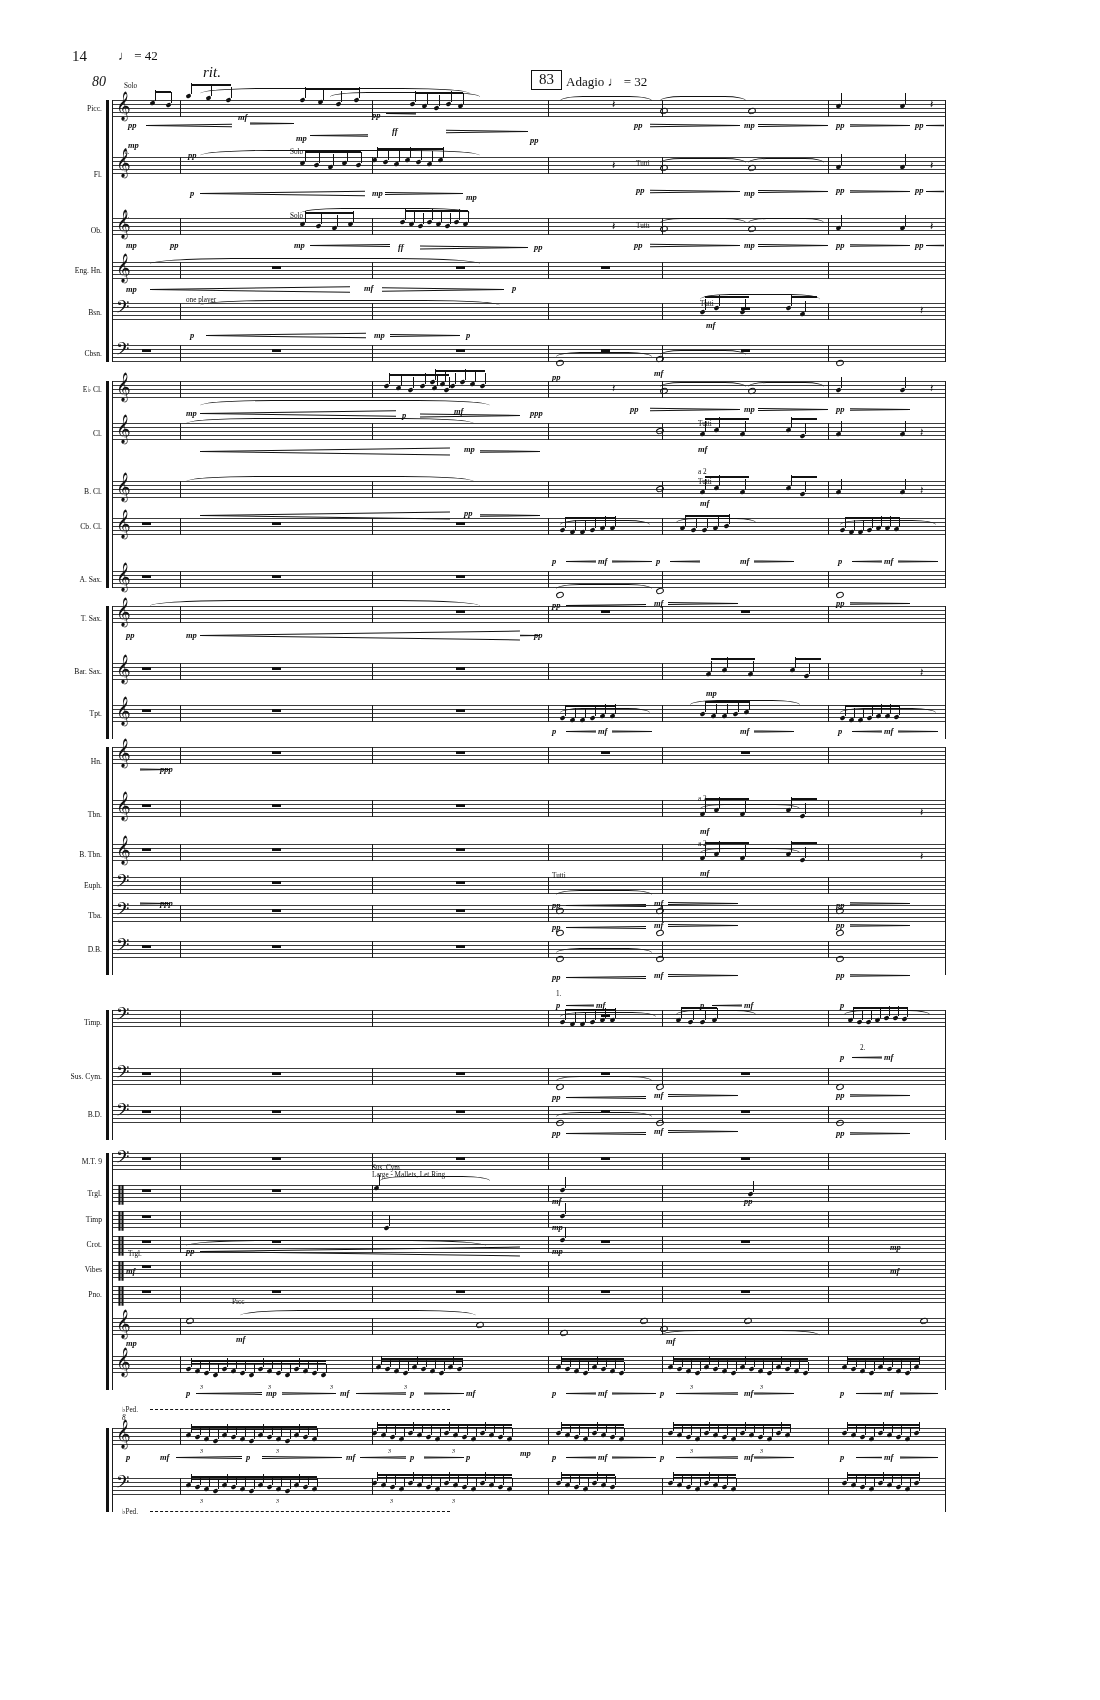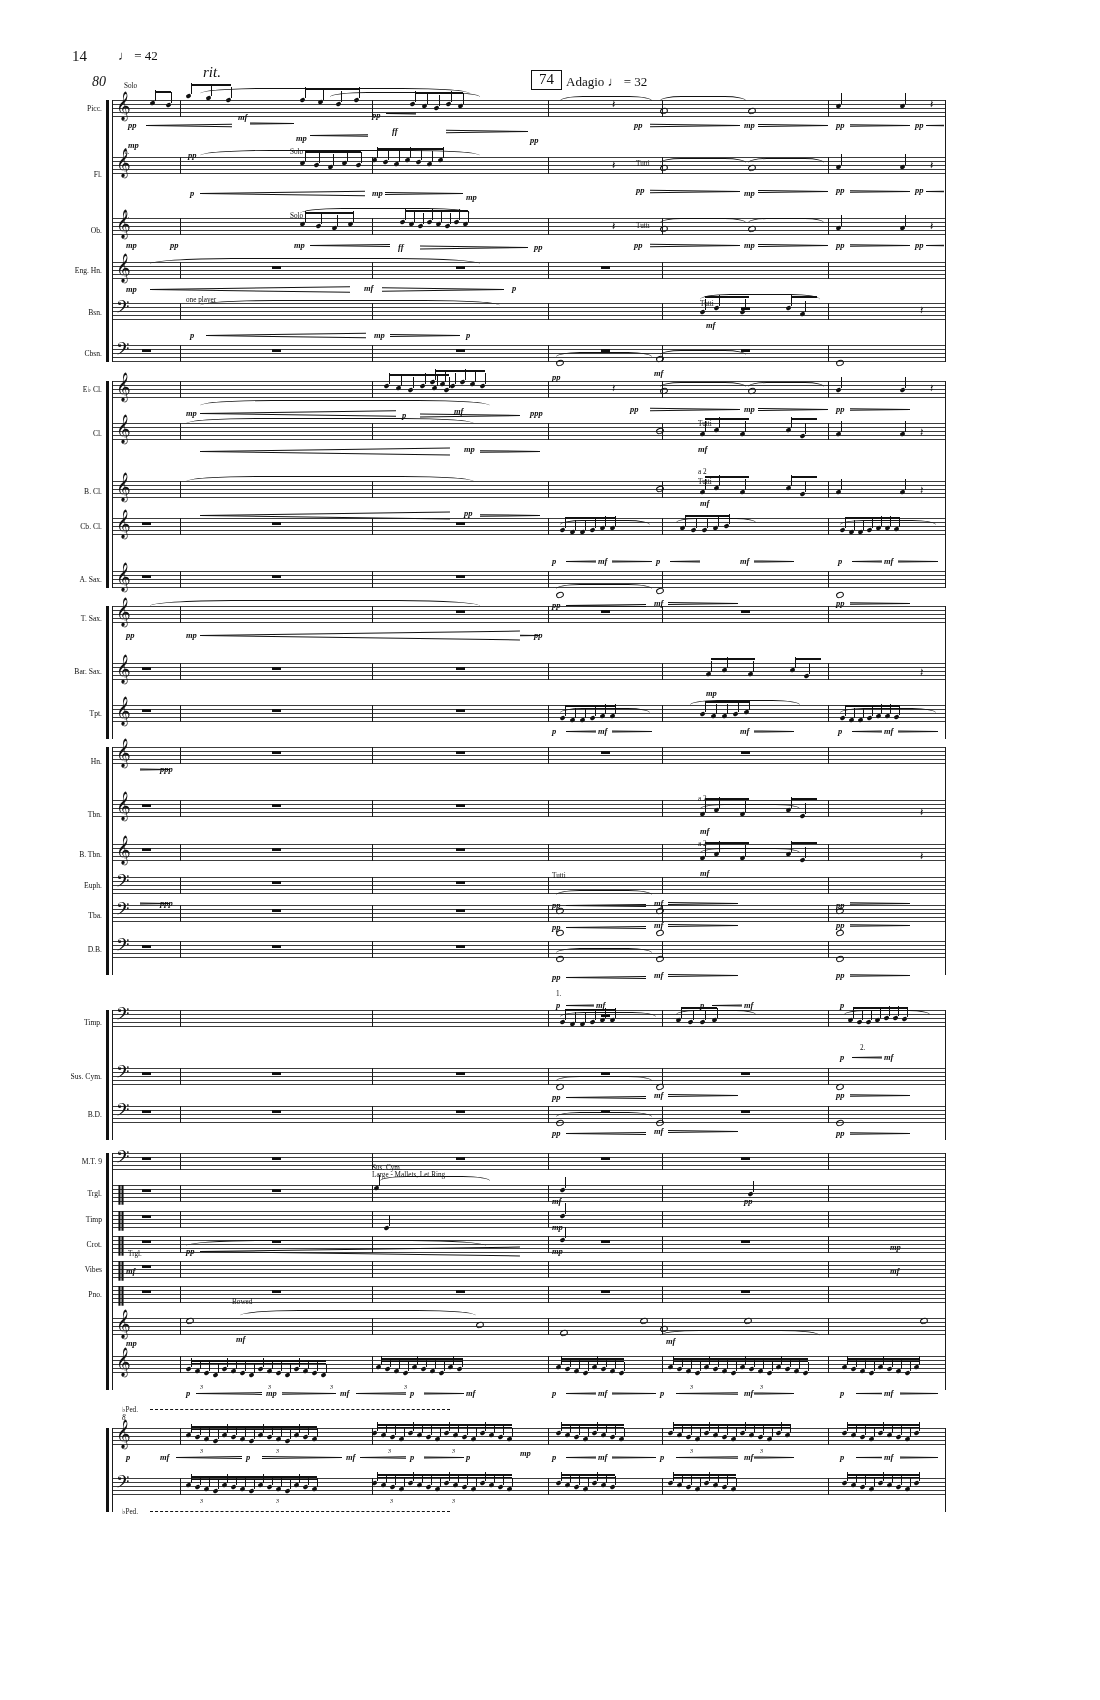--- a/index.html
+++ b/index.html
@@ -49,21 +49,21 @@
 </style>
 </head>
 <body>
 
 <div class="page">
 
   <div class="page-number">14</div>
   <div class="tempo-mark">♩ = 42</div>
   <div class="rit-mark">rit.</div>
   <div class="rehearsal-80">80</div>
-  <div class="rehearsal-83">74</div>
+  <div class="rehearsal-83">83</div>
   <div class="adagio">Adagio ♩ = 32</div>
 
   <div class="staffgroup" id="staves">
       <div class="staff" style="left: 112px; top: 100px; width: 833px; height: 17px;">
         <div class="ln"></div>
         <div class="ln"></div>
         <div class="ln"></div>
         <div class="ln"></div>
         <div class="ln"></div>
       </div>
@@ -1184,21 +1184,21 @@
       <div class="txt" style="left: 698px; top: 468px;">a 2</div>
       <div class="txt" style="left: 698px; top: 478px;">Tutti</div>
       <div class="txt" style="left: 698px; top: 795px;">a 2</div>
       <div class="txt" style="left: 698px; top: 840px;">a 2</div>
       <div class="txt" style="left: 552px; top: 872px;">Tutti</div>
       <div class="txt" style="left: 556px; top: 990px;">1.</div>
       <div class="txt" style="left: 860px; top: 1044px;">2.</div>
       <div class="txt" style="left: 372px; top: 1164px;">Sus. Cym.</div>
       <div class="txt" style="left: 372px; top: 1171px;">Large - Mallets, Let Ring</div>
       <div class="txt" style="left: 128px; top: 1250px;">Trgl.</div>
-      <div class="txt" style="left: 232px; top: 1298px;">Bowed</div>
+      <div class="txt" style="left: 232px; top: 1298px;">Picc</div>
       <div class="txt" style="left: 122px; top: 1405px;">♭Ped.</div>
       <div class="txt" style="left: 122px; top: 1507px;">♭Ped.</div>
       <div class="dashline" style="left: 150px; top: 1409px; width: 300px; height: 0px;"></div>
       <div class="dashline" style="left: 150px; top: 1511px; width: 300px; height: 0px;"></div>
       <div class="txti" style="left: 122px; top: 1414px;">8</div>
       <div class="note" style="left: 150px; top: 100.8px;"></div>
       <div class="stem" style="left: 155px; top: 89.8px; width: 1px; height: 11px;"></div>
       <div class="note" style="left: 166px; top: 103px;"></div>
       <div class="stem" style="left: 171px; top: 92px; width: 1px; height: 11px;"></div>
       <div class="beam" style="left: 155px; top: 91px; width: 16px; height: 1.7px;"></div>

